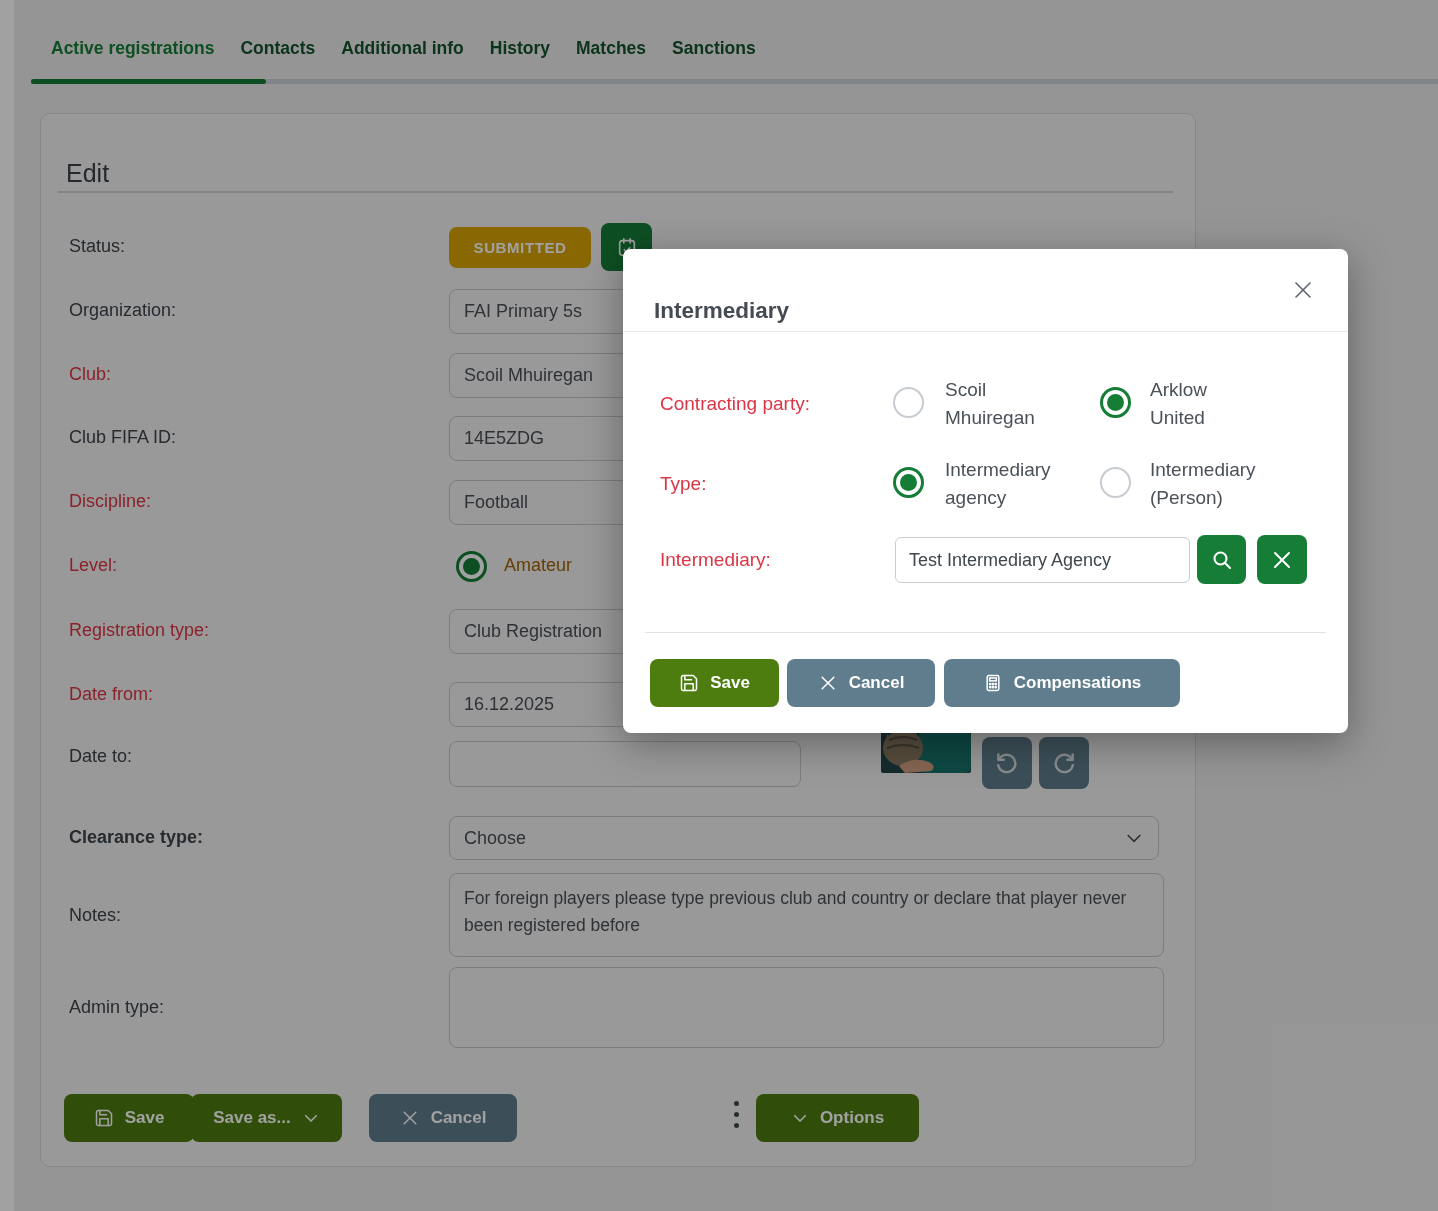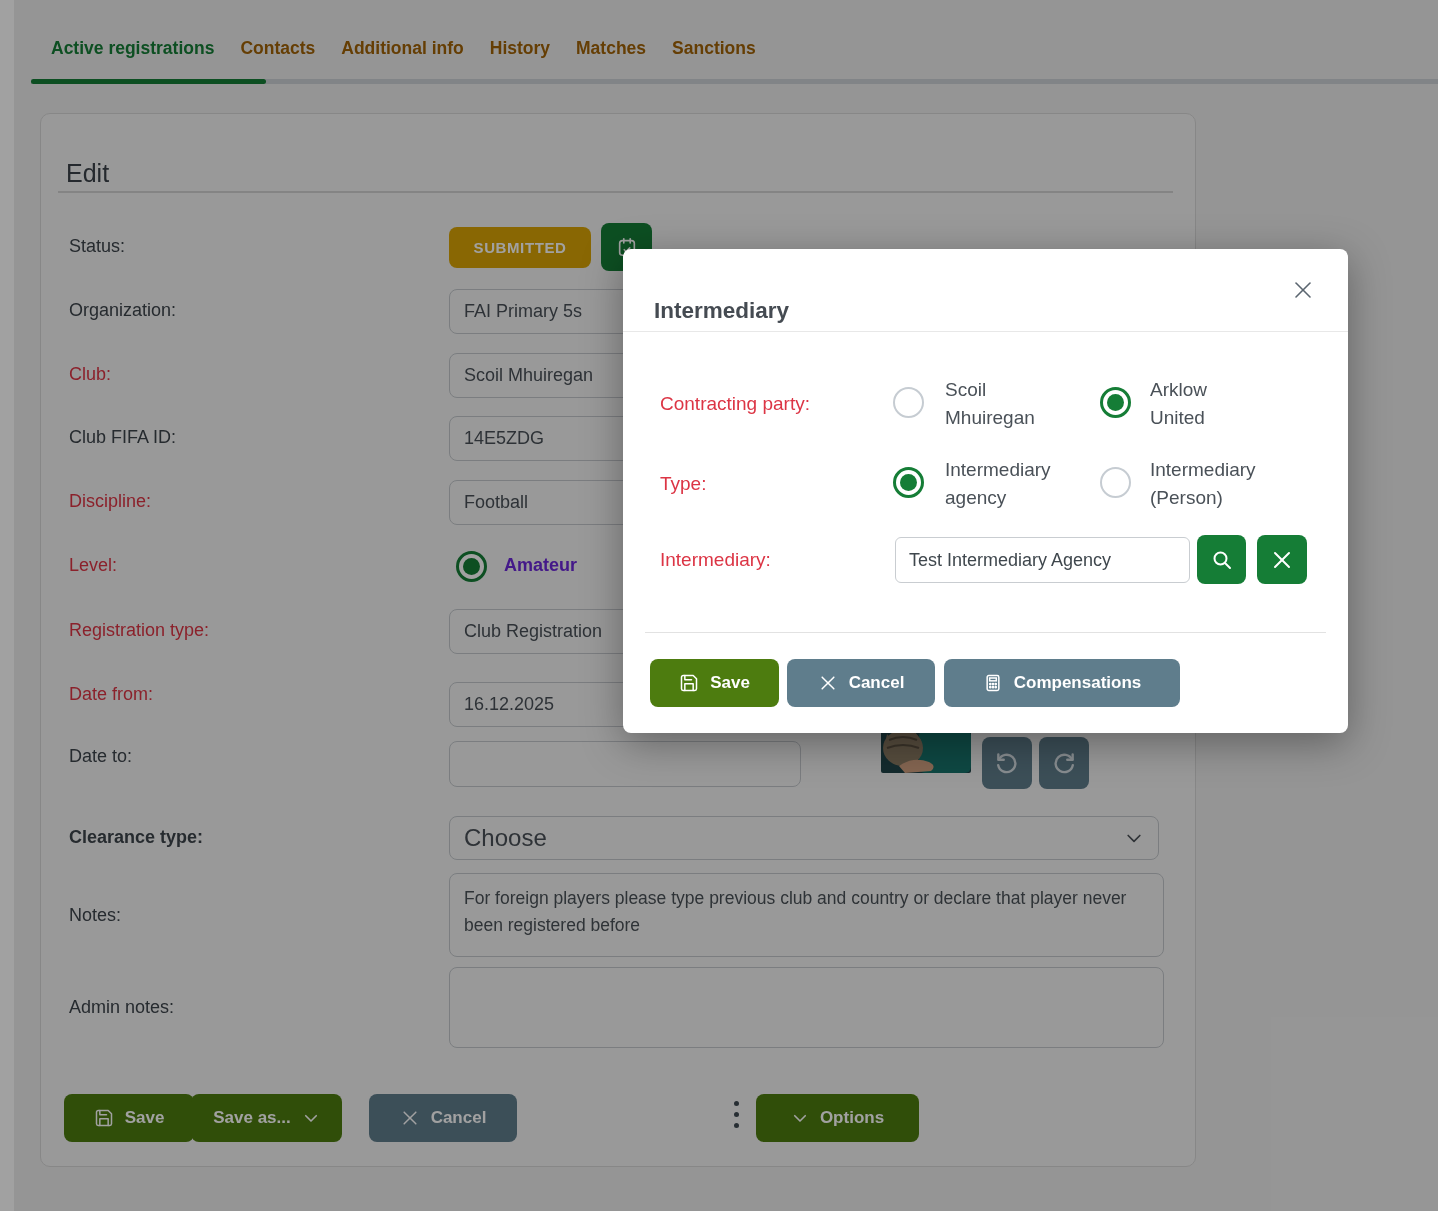--- a/index.html
+++ b/index.html
@@ -5,54 +5,54 @@
   html,body{margin:0;padding:0;}
   body{
     width:1438px;height:1211px;position:relative;overflow:hidden;
     font-family:"Liberation Sans","DejaVu Sans",sans-serif;
     background:#ffffff;
   }
   
   .content{position:absolute;left:14px;top:0;right:0;bottom:0;background:#ededed;}
   
   .tabs{position:absolute;left:37px;top:33px;display:flex;gap:26px;}
-  .tab{font-size:17.5px;font-weight:700;color:#a16207;white-space:nowrap;padding:5px 0;cursor:pointer;}
+  .tab{font-size:17.5px;font-weight:700;color:#14532d;white-space:nowrap;padding:5px 0;cursor:pointer;}
   .tab.active{color:#157d36;}
   .tab-underline{position:absolute;left:17px;right:0;top:79px;height:5px;background:#cdd2d6;}
   .tab-underline-active{position:absolute;left:0;top:0;width:235px;height:5px;background:#157d36;border-radius:3px;}
   
   .card{position:absolute;left:26px;top:113px;width:1156px;height:1054px;background:#f3f3f3;
         border:1px solid #d6d6d6;border-radius:10px;box-sizing:border-box;}
   .card-title{position:absolute;left:25px;top:24px;font-size:25px;font-weight:400;color:#3b4249;}
   .card-divider{position:absolute;left:17px;top:77px;width:1115px;height:2px;background:#d2d2d2;}
   .flabel{position:absolute;left:28px;font-size:18px;color:#3d444b;}
   .flabel.req{color:#dc3545;}
   .finput{position:absolute;left:408px;width:352px;height:45px;box-sizing:border-box;
           border:1px solid #c3c7cb;border-radius:8px;background:transparent;
           font-family:inherit;font-size:18px;color:#495057;padding:0 14px;outline:none;}
   .ftextarea{position:absolute;left:408px;width:715px;box-sizing:border-box;resize:none;
           border:1px solid #c3c7cb;border-radius:8px;background:transparent;outline:none;
           font-family:inherit;font-size:17.5px;line-height:27px;color:#4a5157;padding:11px 14px;}
   .fselect{position:absolute;left:408px;width:710px;height:44px;box-sizing:border-box;
           border:1px solid #c3c7cb;border-radius:8px;display:flex;align-items:center;
-          font-size:24px;color:#495057;padding:0 14px;cursor:pointer;}
+          font-size:18px;color:#495057;padding:0 14px;cursor:pointer;}
   .fselect .chev{position:absolute;right:14px;top:11px;}
   .badge{position:absolute;left:408px;top:113px;width:142px;height:41px;background:#d9a406;
          border-radius:8px;display:flex;align-items:center;justify-content:center;
          color:#fff;font-weight:700;font-size:15px;letter-spacing:.6px;}
   .sqbtn{position:absolute;border:none;border-radius:8px;display:flex;align-items:center;
          justify-content:center;cursor:pointer;}
   .sqbtn.green{background:#157d36;}
   .sqbtn.slate{background:#5f7d8c;}
   
   .radio{position:absolute;width:31px;height:31px;border-radius:50%;background:#fff;
          border:2px solid #c6ccd2;box-sizing:border-box;cursor:pointer;}
   .radio.selected{border:3px solid #157d36;}
   .radio.selected::after{content:"";position:absolute;inset:4px;border-radius:50%;background:#157d36;}
-  .radio-label{position:absolute;font-size:18px;color:#6d28d9;font-weight:bold;}
+  .radio-label{position:absolute;font-size:18px;color:#a16207;}
   
   .btn{position:absolute;height:48px;border:none;border-radius:8px;display:flex;align-items:center;
        justify-content:center;gap:11px;font-family:inherit;font-size:17px;font-weight:600;
        color:#fff;cursor:pointer;padding:0 16px;box-sizing:border-box;}
   .btn.green{background:#4d7c0f;}
   .btn.slate{background:#5f7d8c;}
   .vdots{position:absolute;display:flex;flex-direction:column;gap:6px;}
   .vdots span{width:5px;height:5px;border-radius:50%;background:#3f4a52;}
   
   .photo{position:absolute;left:840px;top:612px;width:90px;height:47px;overflow:hidden;border-radius:2px;}
@@ -166,21 +166,21 @@
       <span class="chev">
         <svg width="20" height="20" viewBox="0 0 24 24" fill="none" stroke="#4a5056" stroke-width="2" stroke-linecap="round" stroke-linejoin="round">
           <polyline points="5 9 12 16 19 9"></polyline>
         </svg>
       </span>
     </div>
 
     <span class="flabel" style="top:791px;">Notes:</span>
     <textarea class="ftextarea" style="top: 759px; height: 84px;">For foreign players please type previous club and country or declare that player never been registered before</textarea>
 
-    <span class="flabel" style="top:883px;">Admin notes:</span>
+    <span class="flabel" style="top:883px;">Admin type:</span>
     <textarea class="ftextarea" style="top: 853px; height: 81px;"></textarea>
 
     <button class="btn green" style="left:23px;top:980px;width:130px;">
       <span>
         <svg width="20" height="20" viewBox="0 0 24 24" fill="none" stroke="#ffffff" stroke-width="1.8" stroke-linecap="round" stroke-linejoin="round">
           <path d="M17 3H5a2 2 0 0 0-2 2v14a2 2 0 0 0 2 2h14a2 2 0 0 0 2-2V7z"></path>
           <polyline points="17 21 17 13 7 13 7 21"></polyline>
           <polyline points="7 3 7 8 15 8"></polyline>
         </svg>
       </span>

